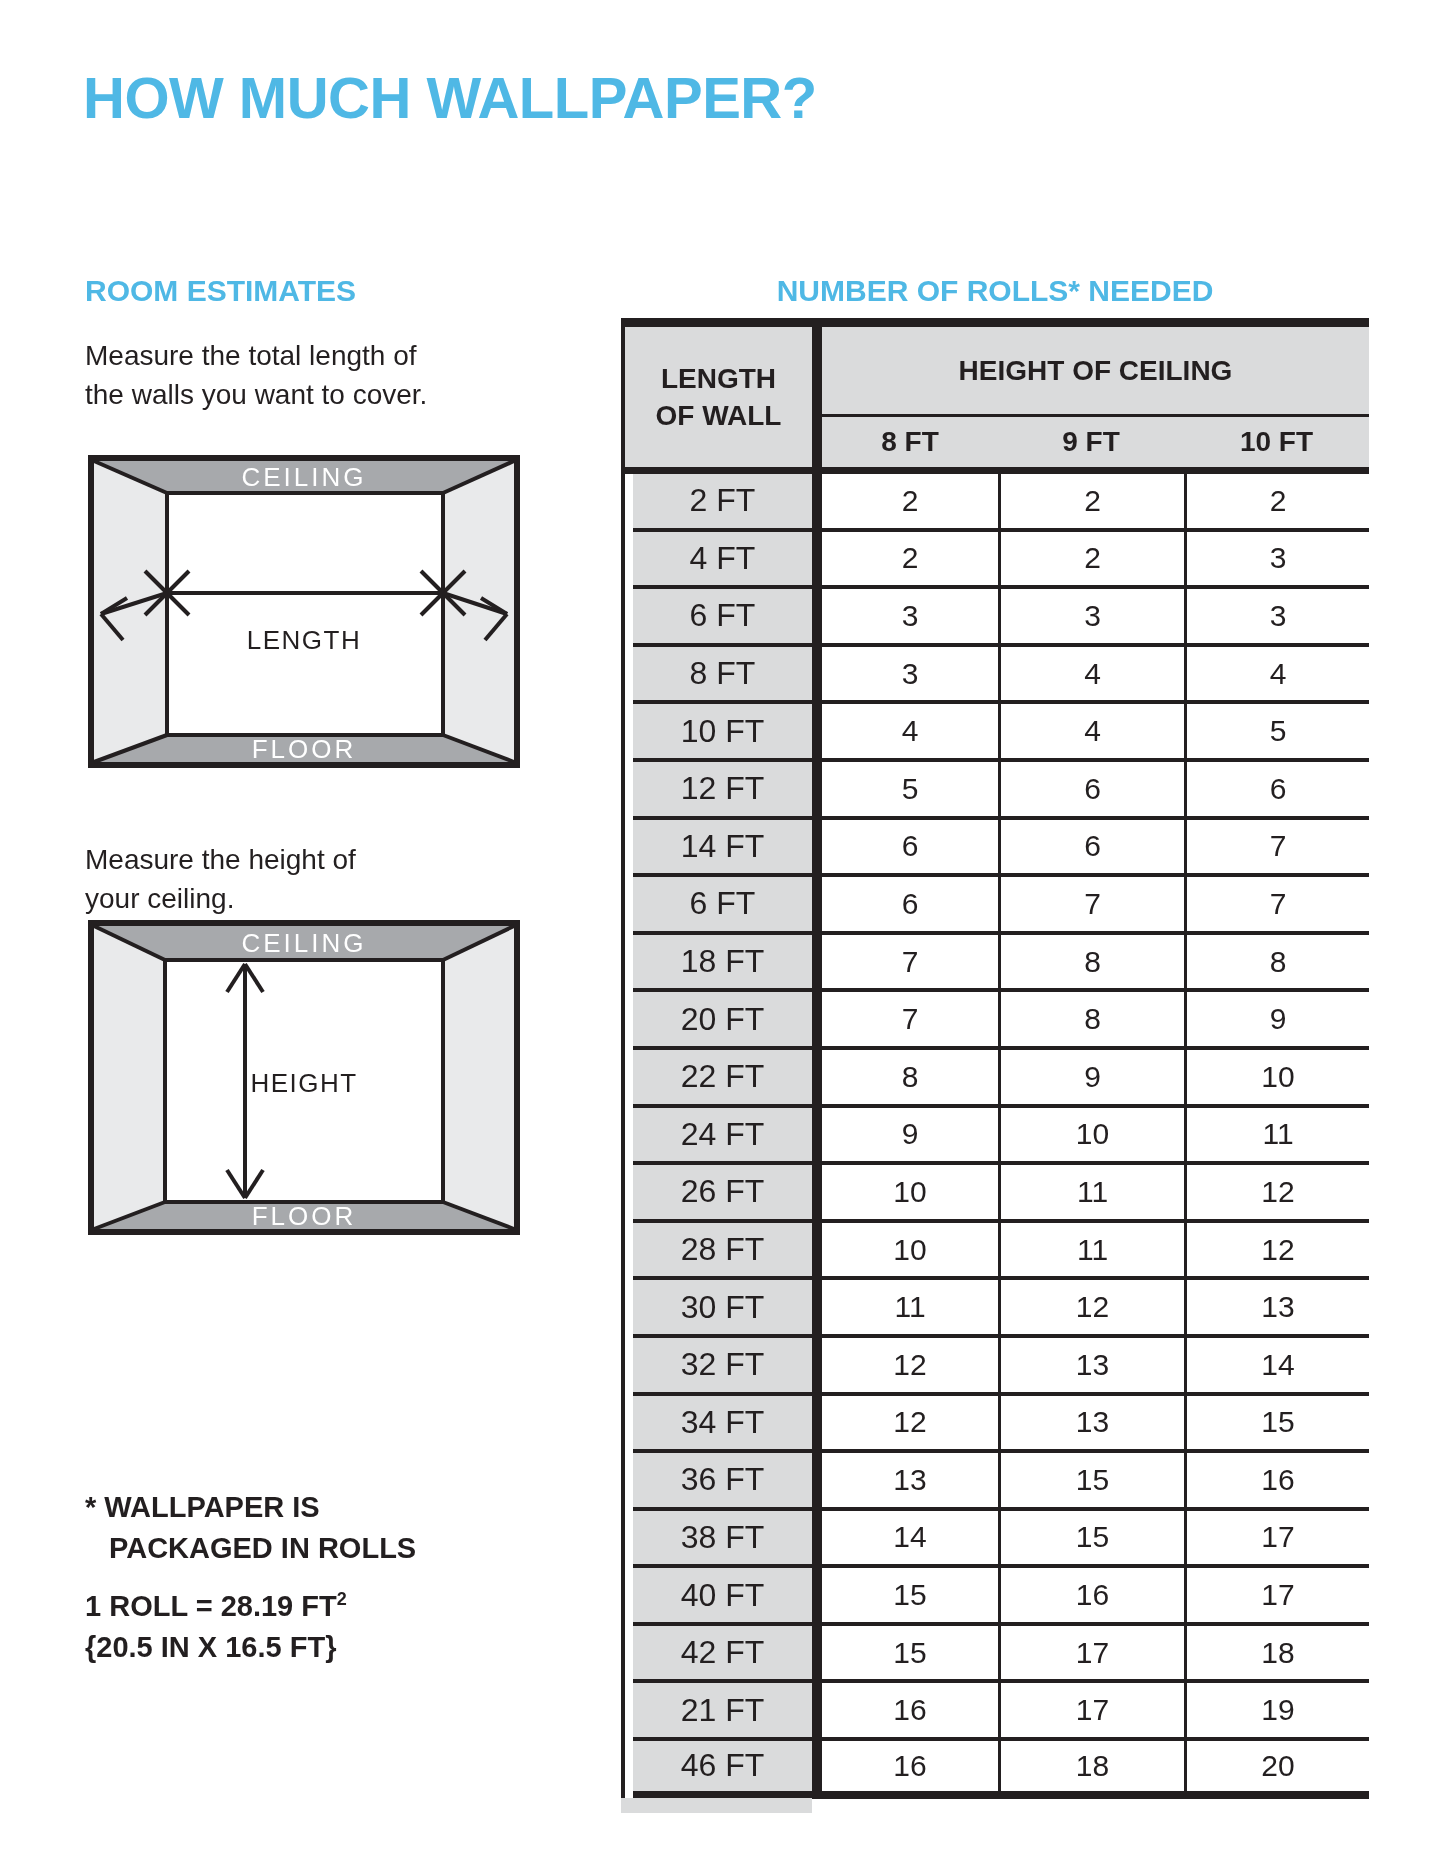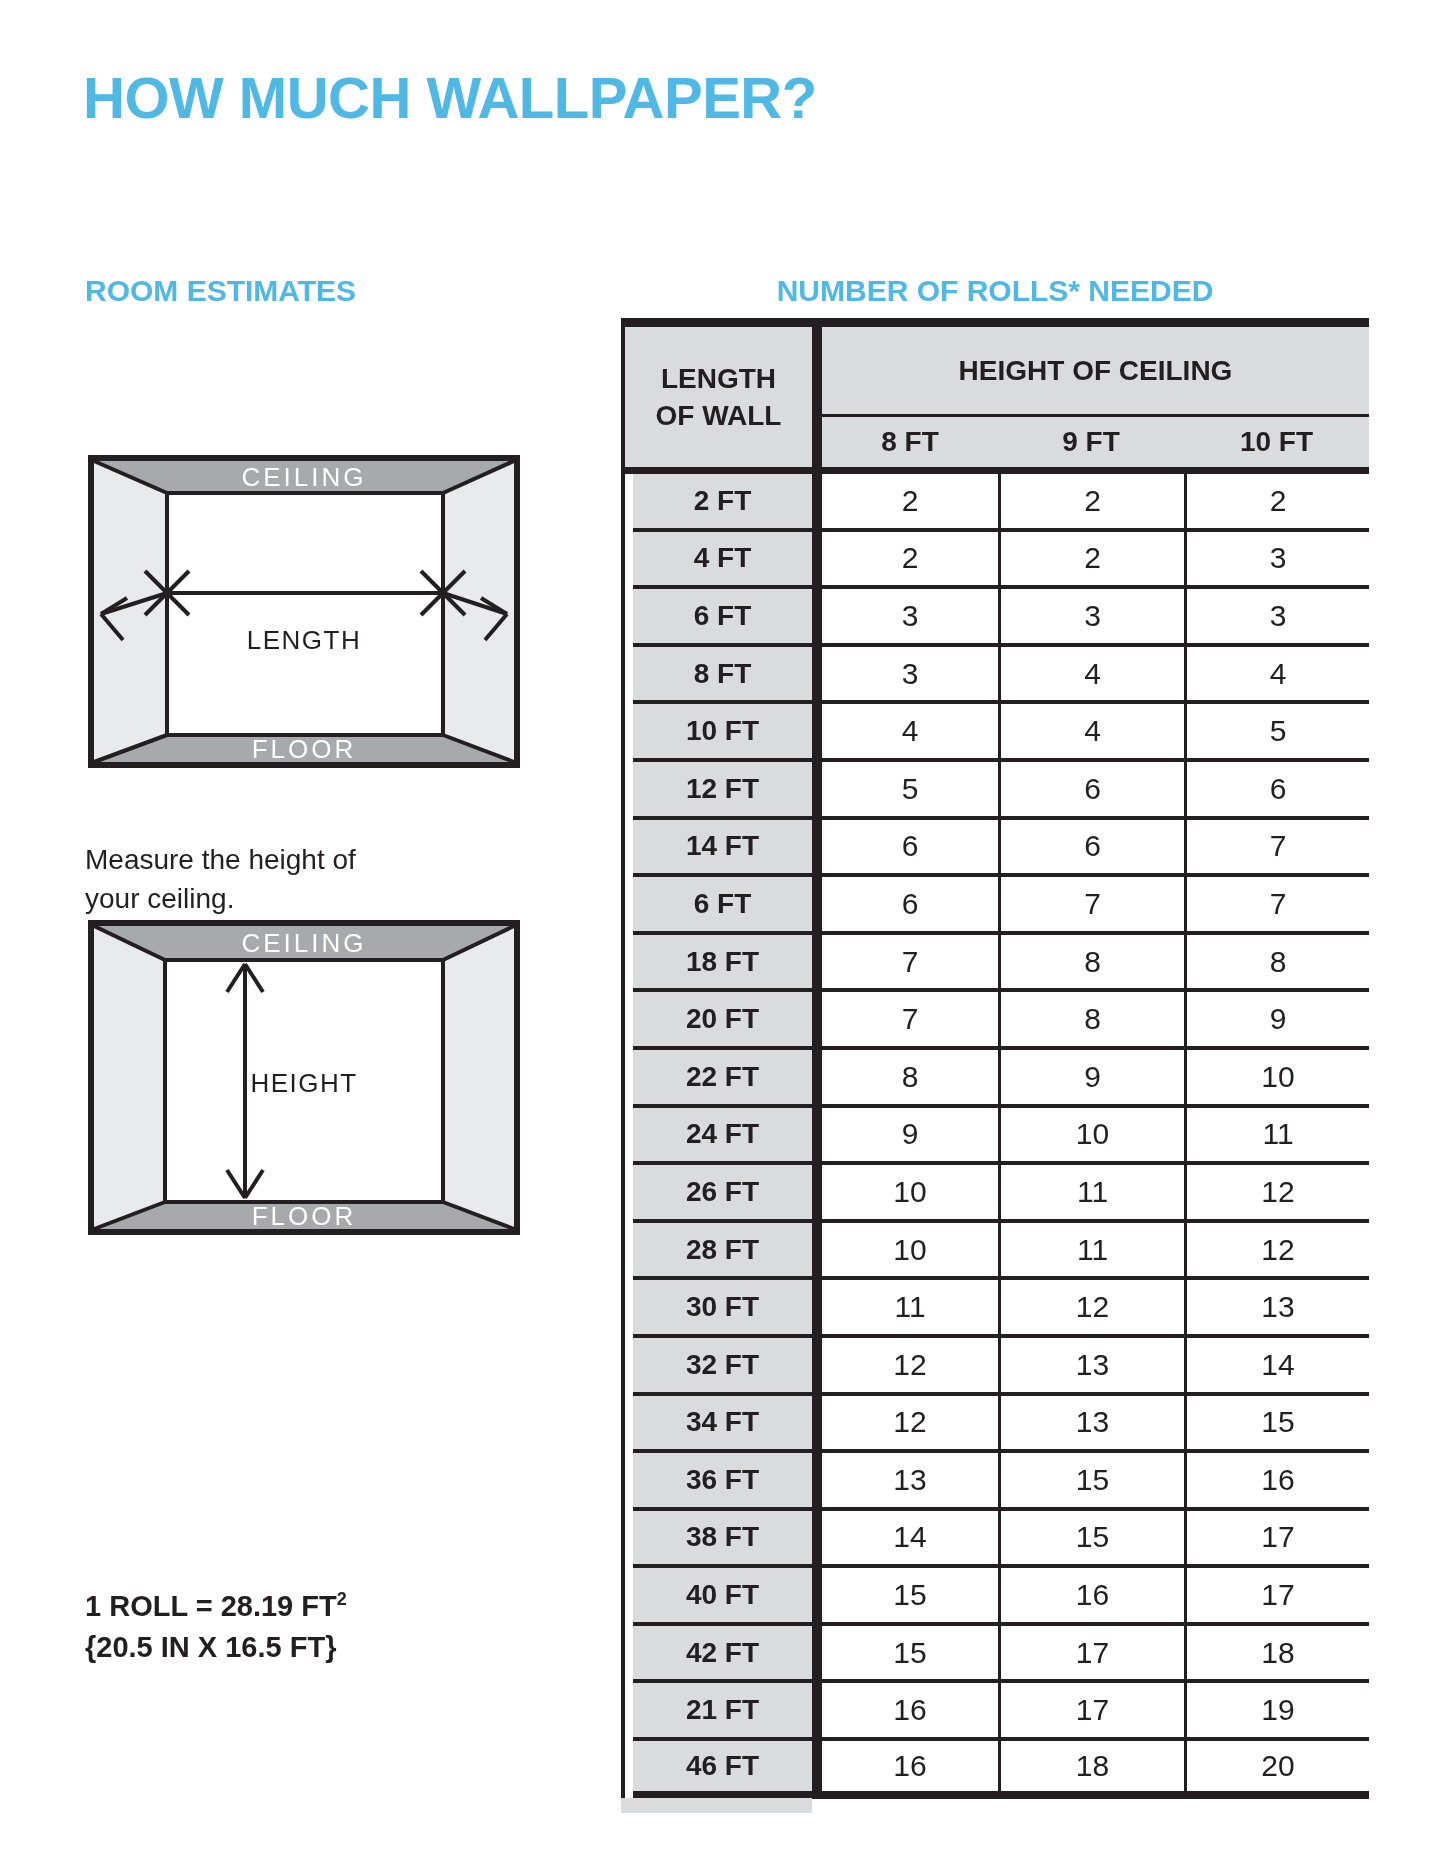--- a/index.html
+++ b/index.html
@@ -59,21 +59,21 @@
     box-sizing:border-box;text-align:center;
   }
   .hdr{background:var(--cellgray);font-weight:bold;font-size:28px;}
   .corner{grid-column:1;grid-row:1/3;border-bottom:7px solid var(--ink);line-height:37px;white-space:pre-line;}
   .group{grid-column:2/5;grid-row:1;border-left:10px solid var(--ink);border-bottom:3px solid var(--ink);}
   .sub{grid-row:2;border-bottom:7px solid var(--ink);}
   .sub.c1{grid-column:2;border-left:10px solid var(--ink);}
   .sub.c2{grid-column:3;}
   .sub.c3{grid-column:4;}
   .rowlabel{
-    background:var(--cellgray);font-weight:bold;font-size:28px;
+    background:var(--cellgray);font-weight:normal;font-size:32px;
     border-bottom:4px solid var(--ink);
     margin-left:8px;
   }
   .val{
     background:#ffffff;font-size:30px;border-bottom:4px solid var(--ink);
   }
   .val.v1{border-left:10px solid var(--ink);}
   .val.v2,.val.v3{border-left:3px solid var(--ink);}
   .lastrow{border-bottom-width:8px;}
   .col1-tab{
@@ -84,20 +84,22 @@
 <body>
 
 <div class="page">
 
   <h1 class="main-title">HOW MUCH WALLPAPER?</h1>
 
   <div class="section-heading h-room">ROOM ESTIMATES</div>
 
   <div class="section-heading h-table">NUMBER OF ROLLS* NEEDED</div>
 
+  <div class="body-text p-length">Measure the total length of
+the walls you want to cover.</div>
 
   <svg class="diagram d1" width="432" height="313" viewBox="0 0 432 313">
     <rect x="4.5" y="4.5" width="423" height="304" fill="#ffffff" stroke="#231f20" stroke-width="9"></rect>
     <polygon points="6,6 79,38 79,280 6,307" fill="#e9eaeb"></polygon>
     <polygon points="426,6 355,38 355,280 426,307" fill="#e9eaeb"></polygon>
     <polygon points="6,6 426,6 355,38 79,38" fill="#a7a9ac"></polygon>
     <polygon points="6,307 79,280 355,280 426,307" fill="#a7a9ac"></polygon>
     <rect x="79" y="38" width="276" height="242" fill="#ffffff" stroke="#231f20" stroke-width="4"></rect>
     <g stroke="#231f20" stroke-width="4">
       <line x1="6" y1="6" x2="79" y2="38"></line>
@@ -145,20 +147,24 @@
       <line x1="157" y1="44" x2="175" y2="72"></line>
       <line x1="157" y1="278" x2="139" y2="250"></line>
       <line x1="157" y1="278" x2="175" y2="250"></line>
     </g>
     <text class="diag-band-label" x="216" y="32" text-anchor="middle">CEILING</text>
     <text class="diag-band-label" x="216" y="305" text-anchor="middle">FLOOR</text>
     <text class="diag-measure-label" x="216" y="172" text-anchor="middle">HEIGHT</text>
   </svg>
 
 
+  <div class="footnote">
+    <div>* WALLPAPER IS</div>
+    <div class="indent">PACKAGED IN ROLLS</div>
+  </div>
 
   <div class="roll-spec">
     <div><span>1 ROLL = 28.19 FT</span><sup>2</sup></div>
     <div>{20.5 IN X 16.5 FT}</div>
   </div>
 
   <div class="rolls-table" id="rolls-table">
     <div class="cell hdr corner">LENGTH
 OF WALL</div>
     <div class="cell hdr group">HEIGHT OF CEILING</div>

